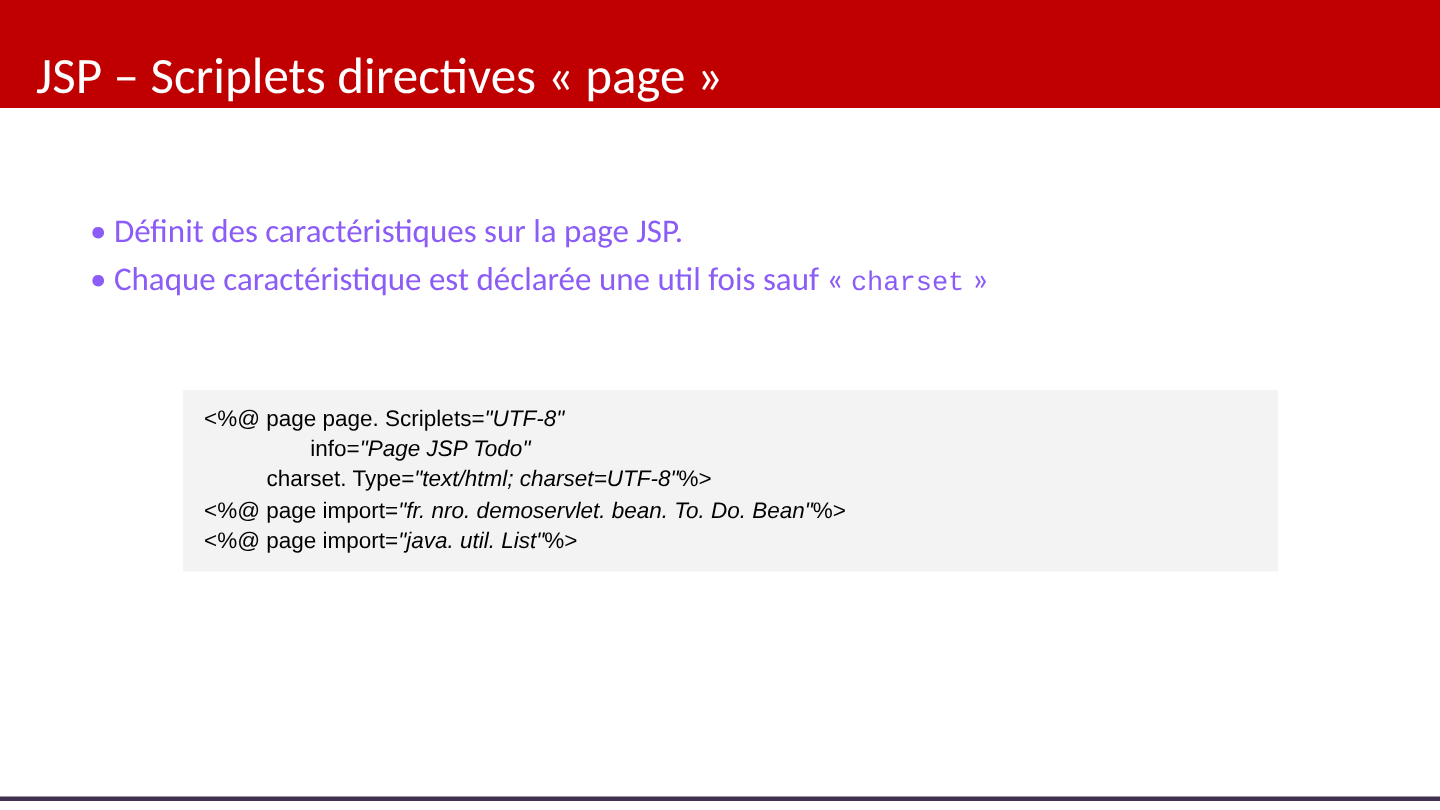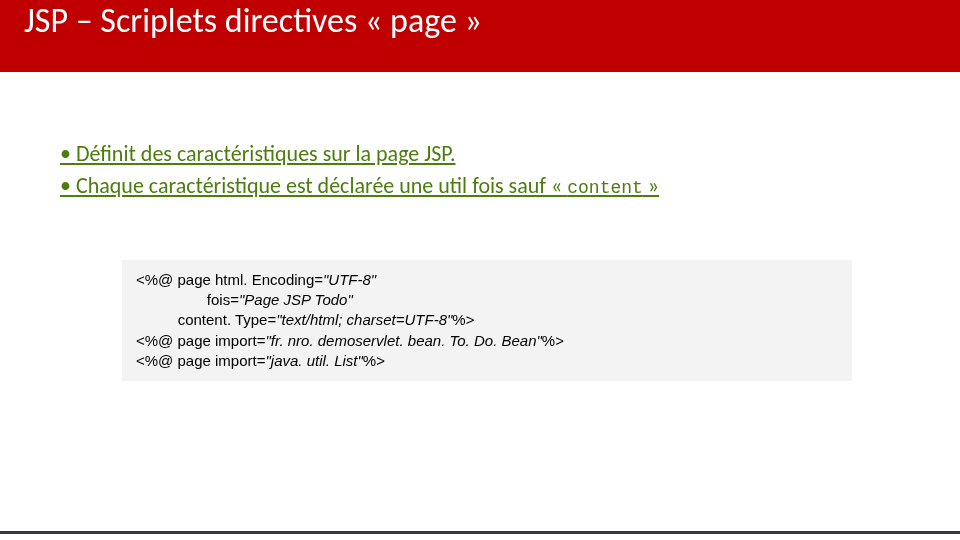--- a/index.html
+++ b/index.html
@@ -9,37 +9,36 @@
     background: #ffffff;
     font-family: Calibri, "Segoe UI", Arial, sans-serif;
     position: relative;
     overflow: hidden;
   }
   .header-band {
     background: #c00000;
     height: 72px;
     width: 100%;
     display: flex;
-    align-items: flex-start;
+    align-items: flex-end;
     padding-left: 24px;
   }
   .header-title {
     color: #ffffff;
     font-size: 34px;
     font-weight: 400;
   }
   .body-area {
     padding: 66px 60px 0 60px;
   }
   .bullets {
     list-style: none;
     font-size: 22px;
-    color: #4d7c0f;
+    color: #8b5cf6;
     line-height: 1.45;
-    text-decoration: underline;
   }
   .bullets li::before {
     content: "• ";
   }
   .inline-code {
     font-family: "Courier New", monospace;
     font-size: 18px;
   }
   .code-block {
     margin: 58px 0 0 62px;
@@ -66,23 +65,23 @@
 </head>
 <body>
 
 <div class="header-band">
   <div class="header-title">JSP – Scriplets directives « page »</div>
 </div>
 
 <div class="body-area">
   <ul class="bullets">
     <li><span>Définit des caractéristiques sur la page JSP.</span></li>
-    <li><span>Chaque caractéristique est déclarée une util fois sauf  « </span><span class="inline-code">content</span><span> »</span></li>
+    <li><span>Chaque caractéristique est déclarée une util fois sauf  « </span><span class="inline-code">charset</span><span> »</span></li>
   </ul>
 
-  <div class="code-block"><span class="kw">&lt;%@ page </span><span>html. Encoding=</span><span class="str">"UTF-8"</span>
-<span>                 fois=</span><span class="str">"Page JSP Todo"</span>
-<span>          content. Type=</span><span class="str">"text/html; charset=UTF-8"</span><span class="kw">%&gt;</span>
+  <div class="code-block"><span class="kw">&lt;%@ page </span><span>page. Scriplets=</span><span class="str">"UTF-8"</span>
+<span>                 info=</span><span class="str">"Page JSP Todo"</span>
+<span>          charset. Type=</span><span class="str">"text/html; charset=UTF-8"</span><span class="kw">%&gt;</span>
 <span class="kw">&lt;%@ page import=</span><span class="kw str">"fr. nro. demoservlet. bean. To. Do. Bean"</span><span class="kw">%&gt;</span>
 <span class="kw">&lt;%@ page import=</span><span class="kw str">"java. util. List"</span><span class="kw">%&gt;</span></div>
 </div>
 
 <div class="footer-line"></div>
 
 </body></html>

